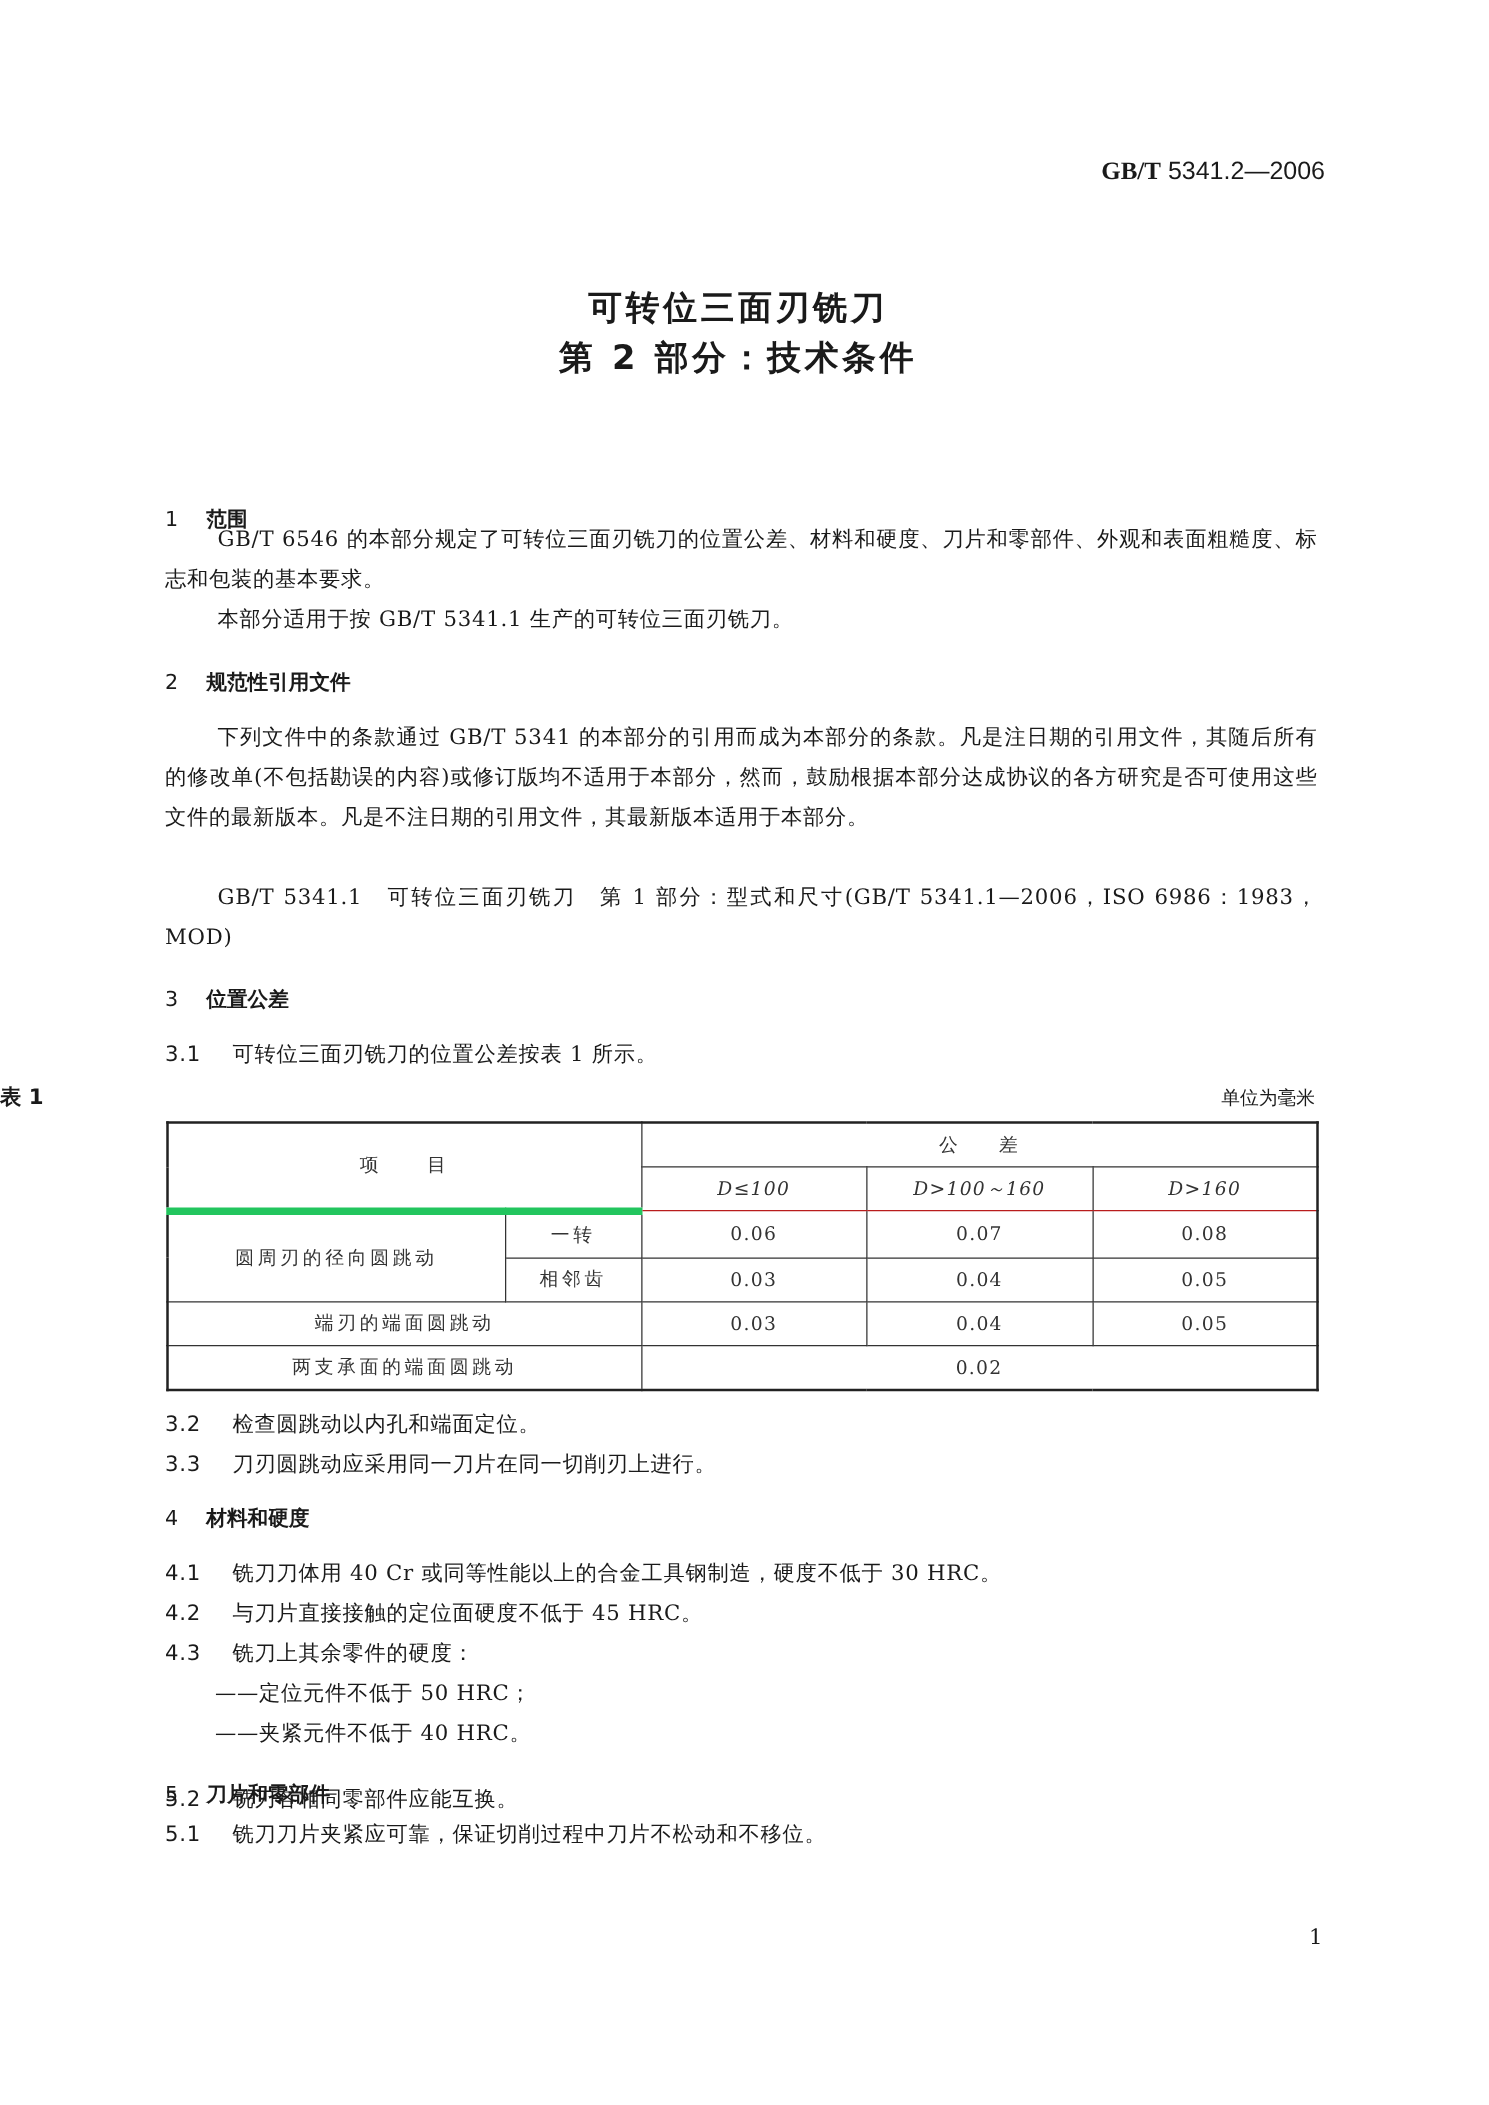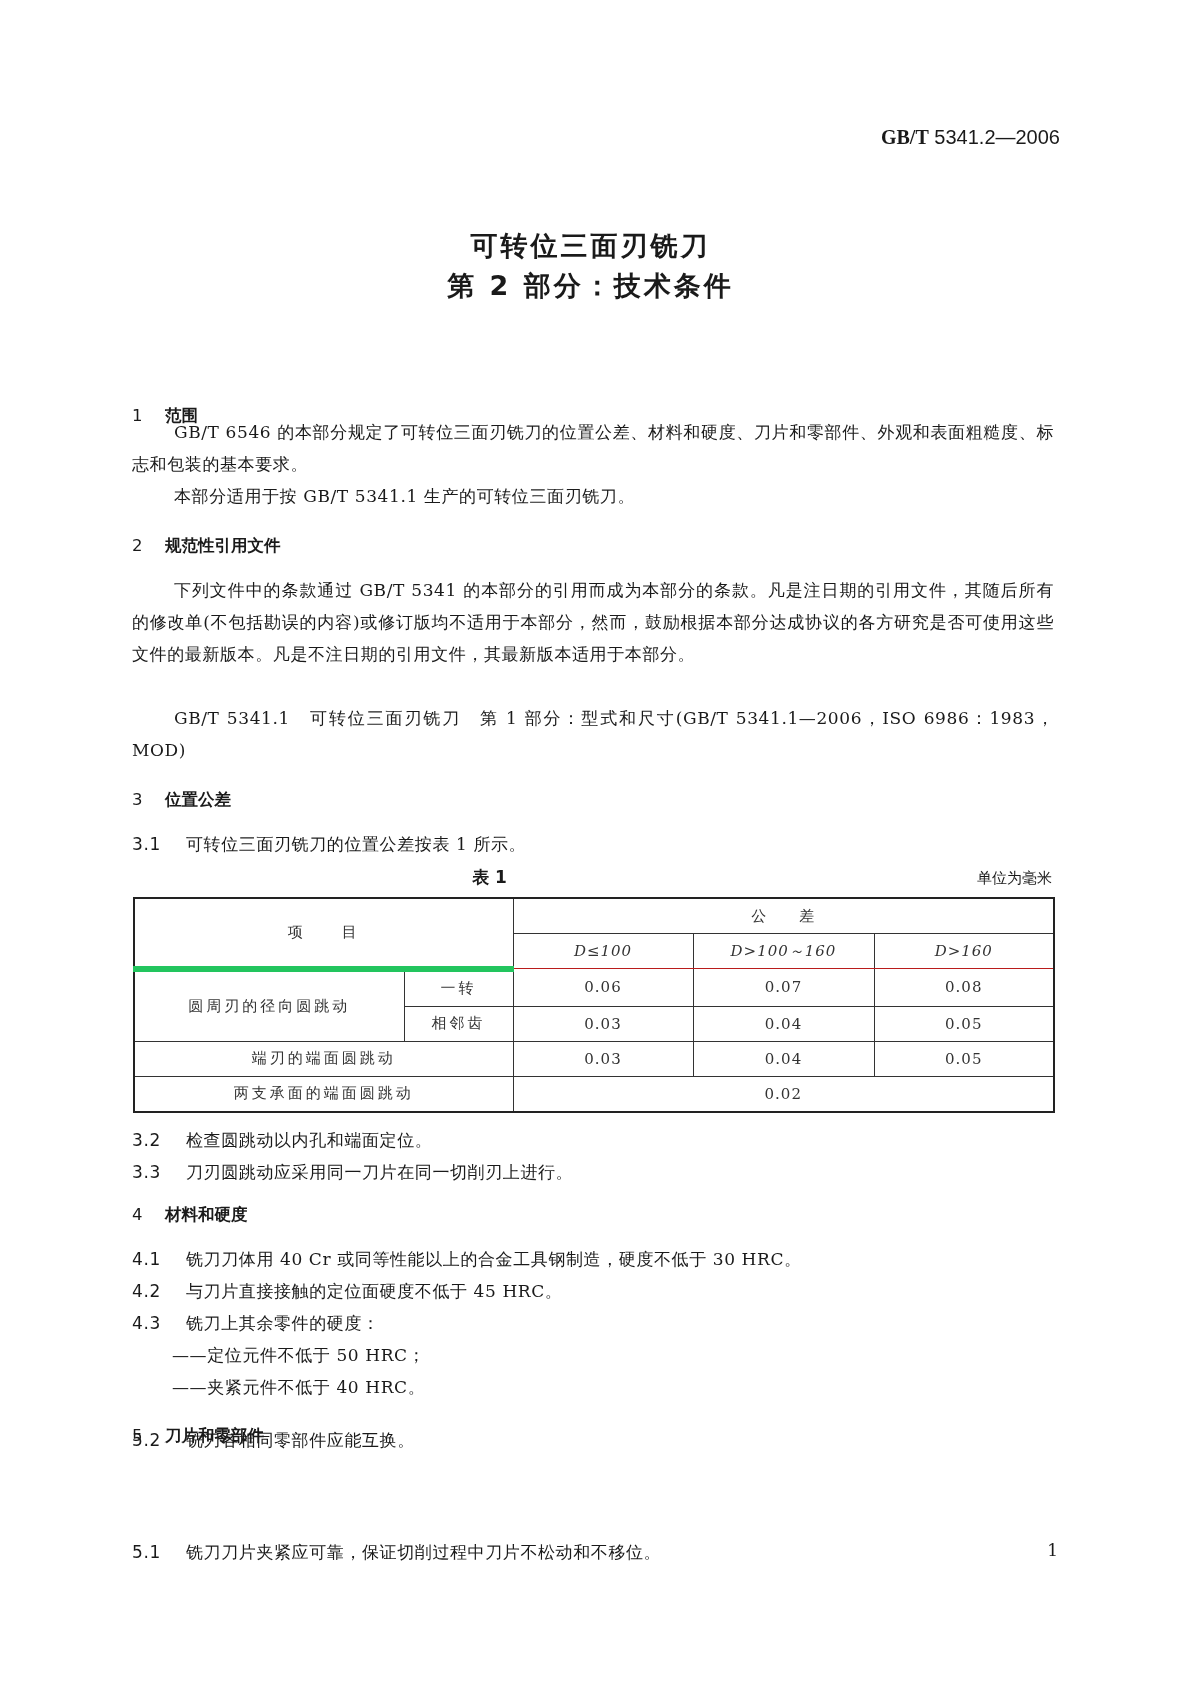--- a/index.html
+++ b/index.html
@@ -32,21 +32,21 @@
   }
   .para { left: 132px; width: 922px; text-align: justify; }
   .indent { text-indent: 42px; }
   .clause { left: 132px; white-space: nowrap; }
   .clause .cn {
     display: inline-block; width: 54px;
     font-family: "DejaVu Sans", "Liberation Sans", sans-serif;
   }
   .dash { left: 172px; white-space: nowrap; }
   .tbl-caption {
-    left: 0; width: 979px; text-align: center; top: 866px;
+    left: 0; width: 979px; text-align: left; top: 866px;
     font-family: "DejaVu Sans", sans-serif; font-weight: bold; font-size: 17px;
   }
   .tbl-unit { right: 139px; top: 869px; font-size: 15px; white-space: nowrap; }
   table.t {
     position: absolute; left: 133px; top: 897px; width: 920px;
     border-collapse: collapse; table-layout: fixed;
     font-size: 15px; color: #333;
     border: 2px solid #222;
   }
   table.t td {
@@ -149,20 +149,20 @@
 </div>
 <div class="abs p clause" style="top:1307px;">
   <span class="cn">4.3</span><span>铣刀上其余零件的硬度：</span>
 </div>
 <div class="abs p dash" style="top:1339px;">——定位元件不低于 50 HRC；</div>
 <div class="abs p dash" style="top:1371px;">——夹紧元件不低于 40 HRC。</div>
 
 <div class="abs h" style="top:1425px;">
   <span class="num">5</span><span>刀片和零部件</span>
 </div>
-<div class="abs p clause" style="top:1536px;">
+<div class="abs p clause" style="top:1452px;">
   <span class="cn">5.1</span><span>铣刀刀片夹紧应可靠，保证切削过程中刀片不松动和不移位。</span>
 </div>
 <div class="abs p clause" style="top:1424px;">
   <span class="cn">5.2</span><span>铣刀各相同零部件应能互换。</span>
 </div>
 
 <div class="abs pageno">1</div>
 
 </body></html>

